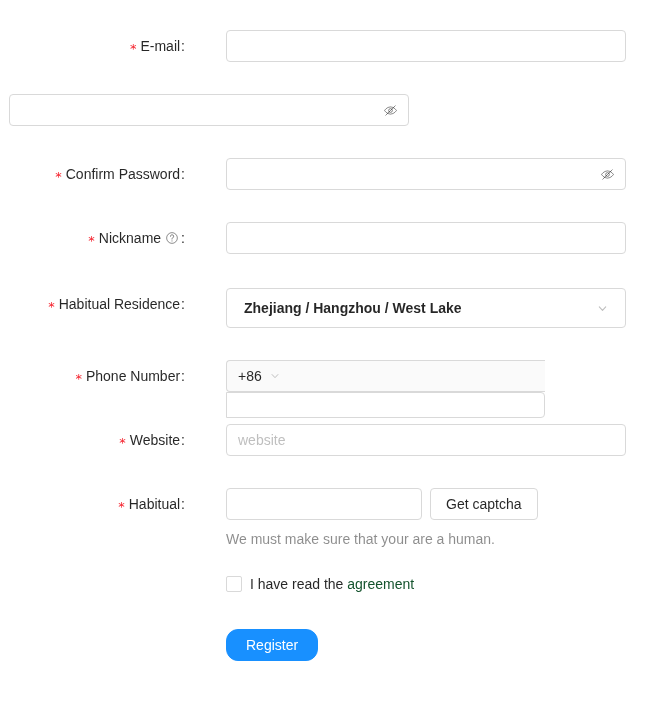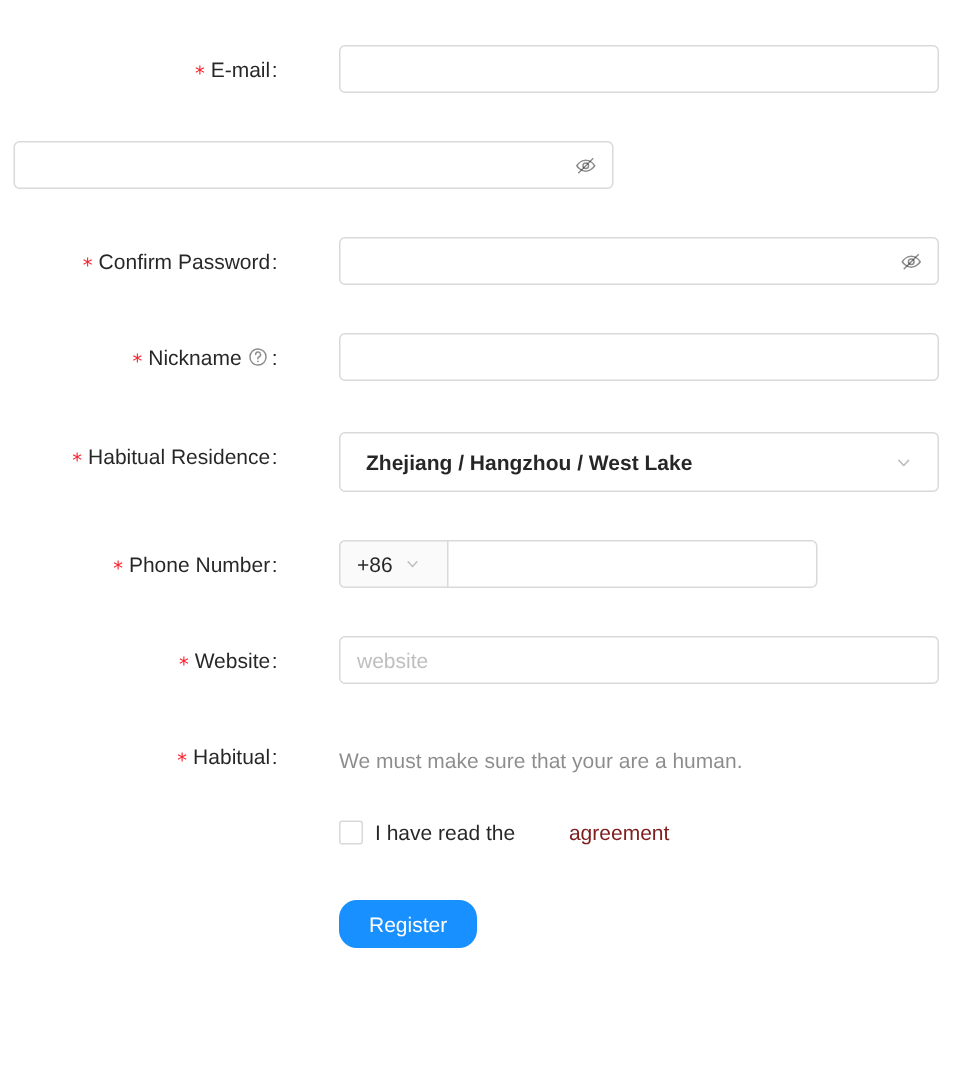--- a/index.html
+++ b/index.html
@@ -129,20 +129,21 @@
     display: flex;
     align-items: center;
     margin-left: 6px;
   }
 
   
   .input-group {
     display: flex;
     width: 319px;
     height: 32px;
+    flex-direction: column;
   }
   .addon-before {
     flex: 0 0 auto;
     min-width: 72px;
     height: 32px;
     background: #fafafa;
     border: 1px solid #d9d9d9;
     border-right: 0;
     border-radius: 4px 0 0 4px;
     display: flex;
@@ -226,24 +227,23 @@
     background: #fff;
     flex: 0 0 16px;
     margin-right: 8px;
     cursor: pointer;
   }
   .cbx-label {
     font-size: 14px;
     color: rgba(0,0,0,0.85);
   }
   .link {
-    color: #7f1d1d;
+    color: #14532d;
     text-decoration: none;
     cursor: pointer;
-    margin-left: 32px;
   }
 
   
   .btn-primary {
     height: 32px;
     padding: 0 19px;
     font-size: 14px;
     font-family: "Liberation Sans", sans-serif;
     color: #fff;
     background: #1890ff;
@@ -359,20 +359,24 @@
     <div class="ctrl-col">
       <input class="ant-input" type="text" placeholder="website" style="">
     </div>
   </div>
 
   <div class="row row-captcha">
     <div class="label-col">
       <span class="req">*</span><span>Habitual</span><span class="colon">:</span>
     </div>
     <div class="ctrl-col">
+      <div class="captcha-wrap">
+        <input class="captcha-input" type="text" value="" style="">
+        <button class="btn-default" type="button">Get captcha</button>
+      </div>
       <div class="help-text">We must make sure that your are a human.</div>
     </div>
   </div>
 
   <div class="row row-agreement">
     <div class="label-col"></div>
     <div class="ctrl-col">
       <div class="checkbox-line">
         <span class="cbx"></span>
         <span class="cbx-label"><span>I have read the</span>

